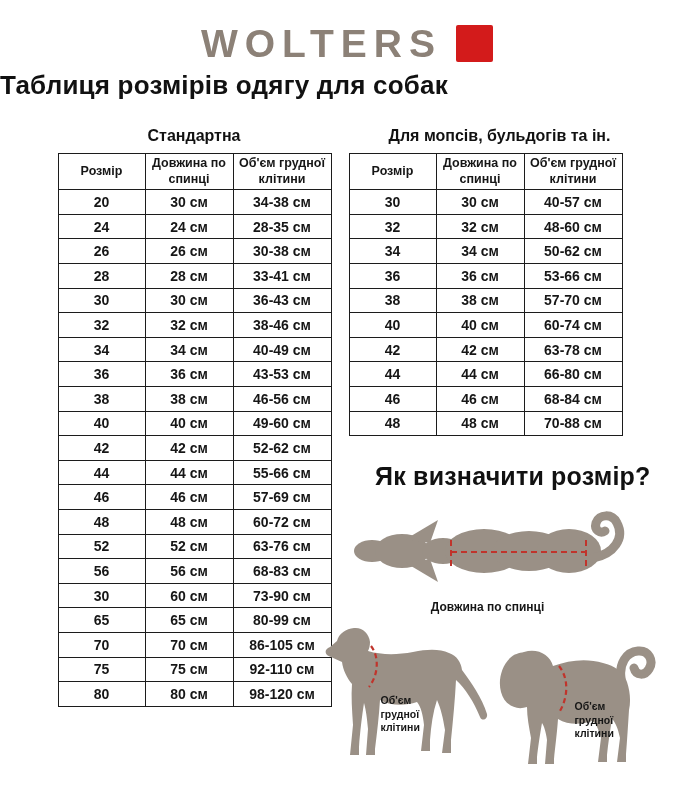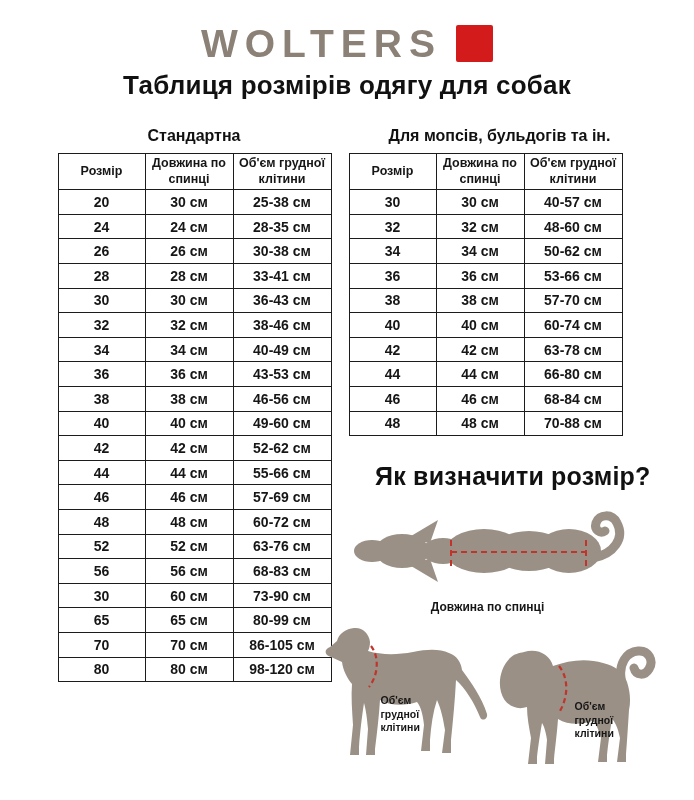--- a/index.html
+++ b/index.html
@@ -5,21 +5,21 @@
   * { margin:0; padding:0; box-sizing:border-box; }
   html,body { background:#fff; }
   body {
     width:694px; height:800px; margin:0 auto;
     font-family:"Liberation Sans", sans-serif;
     color:#161616; overflow:hidden;
   }
   .logo-row { display:flex; justify-content:center; align-items:center; gap:14px; padding-top:24px; }
   .logo-text { font-size:39px; font-weight:bold; letter-spacing:7px; color:#8c8177; line-height:1; }
   .logo-square { width:37px; height:37px; border-radius:2px; }
-  .page-title { text-align:center; font-size:26px; font-weight:bold; color:#111; margin-top:7px; letter-spacing:0.2px; }
+  .page-title { text-align:left; font-size:26px; font-weight:bold; color:#111; margin-top:7px; letter-spacing:0.2px; }
 
   .main { display:flex; justify-content:center; gap:18px; margin-top:26px; padding-left:14px; }
   .col-left  { width:273px; }
   .col-right { width:302px; }
   .section-title { text-align:center; font-weight:bold; font-size:16px; color:#111; margin-bottom:8px; }
 
   table.size-table { border-collapse:collapse; width:273px; table-layout:fixed; }
   .size-table th, .size-table td {
     border:1.6px solid #1c1c1c; text-align:center; vertical-align:middle;
     font-weight:bold; color:#161616;
@@ -68,21 +68,21 @@
           <tr>
             <th>Розмір</th>
             <th>Довжина по спинці</th>
             <th>Об'єм грудної клітини</th>
           </tr>
         </thead>
       <tbody>
           <tr>
             <td>20</td>
             <td>30 см</td>
-            <td>25-38 см</td>
+            <td>34-38 см</td>
           </tr>
           <tr>
             <td>24</td>
             <td>24 см</td>
             <td>28-35 см</td>
           </tr>
           <tr>
             <td>26</td>
             <td>26 см</td>
             <td>30-38 см</td>
@@ -159,20 +159,25 @@
           </tr>
           <tr>
             <td>65</td>
             <td>65 см</td>
             <td>80-99 см</td>
           </tr>
           <tr>
             <td>70</td>
             <td>70 см</td>
             <td>86-105 см</td>
+          </tr>
+          <tr>
+            <td>75</td>
+            <td>75 см</td>
+            <td>92-110 см</td>
           </tr>
           <tr>
             <td>80</td>
             <td>80 см</td>
             <td>98-120 см</td>
           </tr>
         </tbody>
     </table>
   </div>
 

